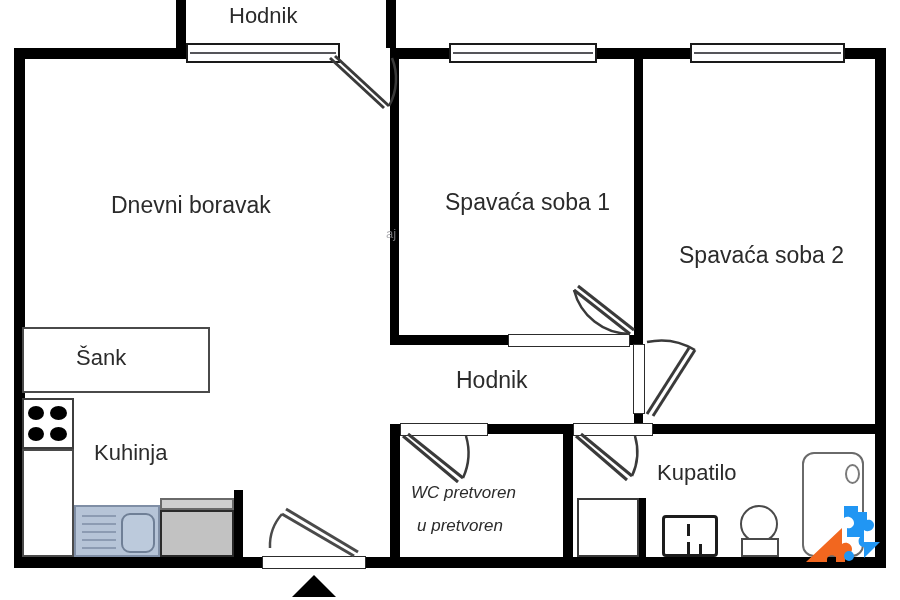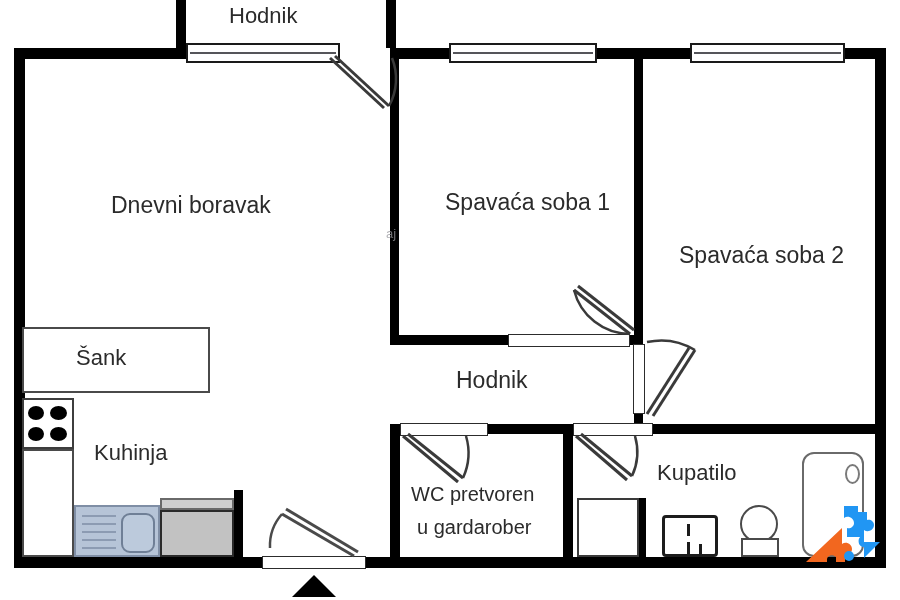--- a/index.html
+++ b/index.html
@@ -22,21 +22,21 @@
   }
   .room-label {
     position: absolute;
     color: #2b2b2b;
     font-family: "Liberation Sans", sans-serif;
     white-space: nowrap;
     line-height: 1.18;
   }
   .rl-big   { font-size: 23px; }
   .rl-mid   { font-size: 22px; }
-  .rl-small { font-size: 20px; }
+  .rl-small { font-size: 17px; font-style: italic; }
 
   
   .window {
     position: absolute;
     background: #ffffff;
     border: 2px solid #1a1a1a;
     box-sizing: border-box;
   }
   .window::after {
     content: "";
@@ -304,21 +304,21 @@
   <div class="tub-drain" style="left:845px; top:464px; width:11px; height:16px; border-radius:50%;"></div>
 
   <div class="room-label rl-mid" style="left:229px; top:3px;">Hodnik</div>
   <div class="room-label rl-big" style="left:111px; top:192px;">Dnevni boravak</div>
   <div class="room-label rl-big" style="left:445px; top:189px;">Spavaća soba 1</div>
   <div class="room-label rl-big" style="left:679px; top:242px;">Spavaća soba 2</div>
   <div class="room-label rl-big" style="left:456px; top:367px;">Hodnik</div>
   <div class="room-label rl-mid" style="left:94px; top:440px;">Kuhinja</div>
 
   <div class="room-label rl-small" style="left:411px; top:483px;">WC pretvoren</div>
-  <div class="room-label rl-small" style="left:417px; top:516px;">u gardarober</div>
+  <div class="room-label rl-small" style="left:417px; top:516px;">u pretvoren</div>
 
   <div class="room-label rl-mid" style="left:657px; top:460px;">Kupatilo</div>
 
   <div class="watermark-sm" style="left:386px; top:226px;">aj</div>
 
   <svg class="logo" style="left:802px; top:500px;" width="84" height="72" viewBox="0 0 84 72">
 
     <path d="M 4 62 L 40 28 L 40 44 C 44 41 50 44 50 49 C 50 53 46 55 43 55
              L 43 62 L 34 62 L 34 57 C 31 54 25 55 25 60 L 25 62 Z" fill="#f2671f"></path>
 

